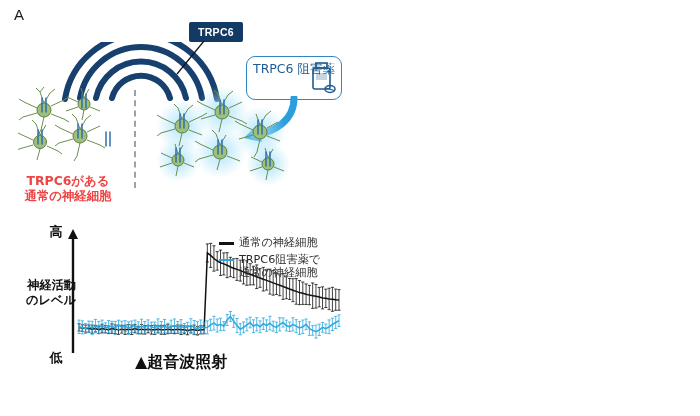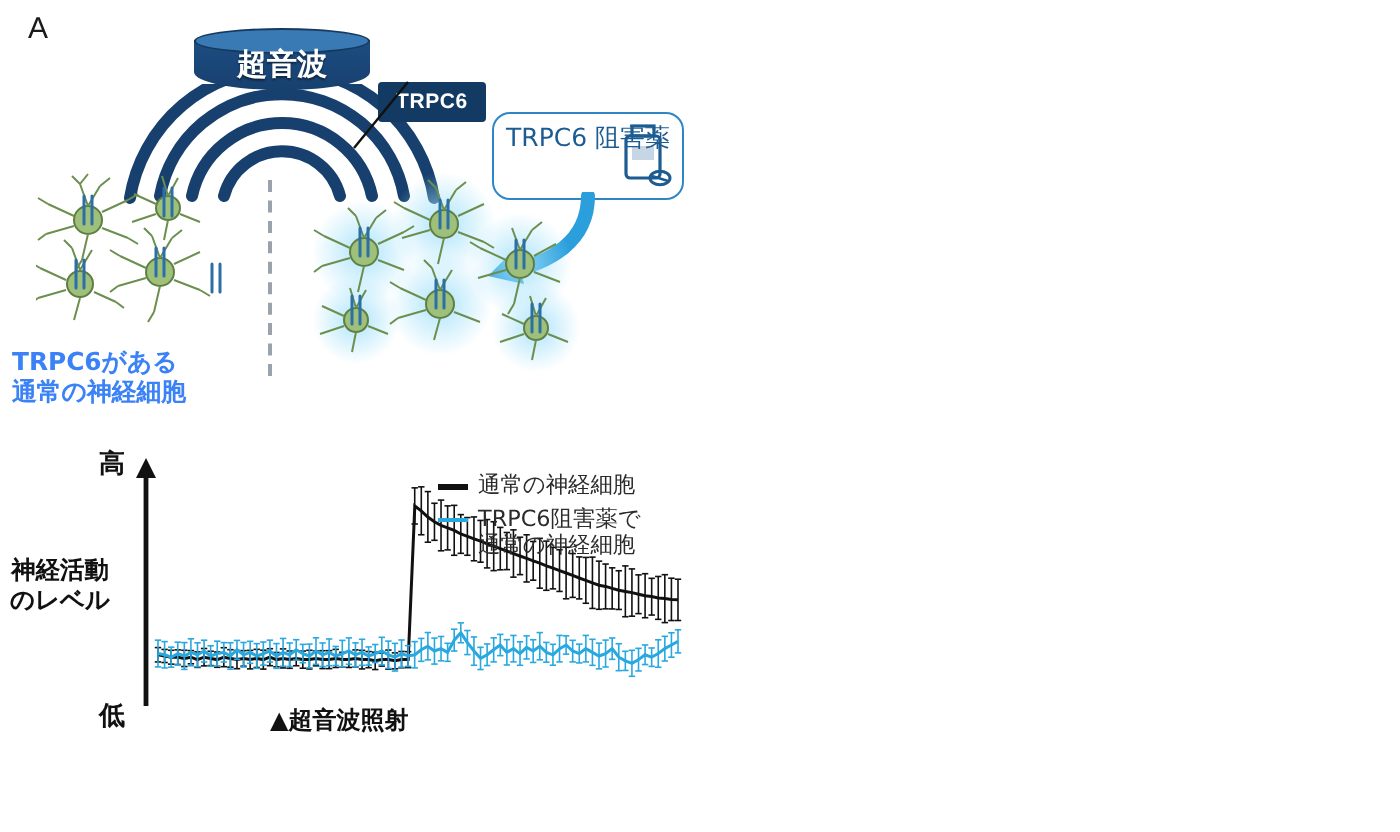--- a/index.html
+++ b/index.html
@@ -57,21 +57,20 @@
     position: absolute;
     left: 189px; top: 22px;
     background: #123a63;
     color: #fff;
     font-size: 10.5px;
     font-weight: bold;
     padding: 4px 9px;
     border-radius: 2px;
     font-family: "Liberation Sans", sans-serif;
     letter-spacing: .3px;
-    margin-top: 19px;
   }
   .drug-box {
     position: absolute;
     left: 246px; top: 56px;
     width: 94px; height: 42px;
     border: 1.6px solid #2f86c4;
     border-radius: 9px;
     background: #fff;
   }
   .drug-box .txt {
@@ -88,48 +87,48 @@
   .cells-right { position: absolute; left: 148px; top: 82px; }
 
   .divider-dashed {
     position: absolute;
     left: 134px; top: 90px;
     width: 0; height: 98px;
     border-left: 2px dashed #9aa3ab;
   }
   .cap {
     position: absolute;
-    text-align: left;
+    text-align: center;
     font-size: 12.4px;
     line-height: 15px;
     font-weight: bold;
-    color: #3b82f6;
+    color: #ef4444;
     font-family: "DejaVu Sans", sans-serif;
     white-space: pre-line;
   }
   #cap-left  { left: 6px;   top: 173px; width: 124px; }
   #cap-right { left: 140px; top: 173px; width: 205px; }
 
   
   #plotA { position: absolute; left: 0; top: 222px; width: 350px; height: 170px; }
   #plotA .axis-hi, #plotA .axis-lo {
     position: absolute; left: 46px; width: 20px; text-align: center;
     font-size: 13px; font-weight: bold; font-family: "DejaVu Sans", sans-serif;
   }
   #plotA .axis-hi { top: 1px; }
   #plotA .axis-lo { top: 127px; }
   #plotA .ylab {
-    position: absolute; left: 0px; top: 56px; width: 60px;
-    text-align: center; font-size: 12.2px; line-height: 15px;
+    position: absolute; left: 16px; top: 56px; width: 60px;
+    text-align: right; font-size: 12.2px; line-height: 15px;
     font-weight: bold; font-family:"DejaVu Sans", sans-serif;
     white-space: pre-line;
   }
   #plotA .trig {
     position: absolute; left: 135px; top: 130px;
-    font-size: 12px; font-weight: bold;
+    font-size: 16px; font-weight: bold;
     font-family: "DejaVu Sans", sans-serif;
     white-space: nowrap;
   }
   #legendA { position: absolute; left: 219px; top: 14px; }
   #legendA .row { display: flex; align-items: flex-start; margin-bottom: 3px; }
   #legendA .swatch { width: 15px; height: 2.5px; margin-top: 6px; margin-right: 5px; flex: none; }
   #legendA .ltxt {
     font-size: 11.2px; line-height: 13.5px; color: #2b2b2b;
     font-family: "DejaVu Sans", sans-serif; white-space: pre-line;
   }
@@ -138,25 +137,20 @@
   #panel-b { position: absolute; left: 350px; top: 0; width: 350px; height: 416px; }
   svg { display: block; }
 </style>
 </head>
 <body>
 
 <div id="panel-a">
 
   <div class="panel-letter" id="panel-a-letter">A</div>
 
-  <div class="us-cyl">
-    <div class="body"></div>
-    <div class="top"></div>
-    <div class="label">超音波</div>
-  </div>
 
   <div class="waves">
     <svg width="158" height="62" viewBox="0 0 158 62">
       <g fill="none" stroke="#17406e" stroke-linecap="round">
         <path d="M50,56 A30,30 0 0 1 108,56" stroke-width="6"></path>
         <path d="M34,56 A46,46 0 0 1 124,56" stroke-width="6"></path>
         <path d="M18,56 A62,62 0 0 1 140,56" stroke-width="6"></path>
         <path d="M3,57 A77,77 0 0 1 155,57" stroke-width="6"></path>
       </g>
     </svg>

